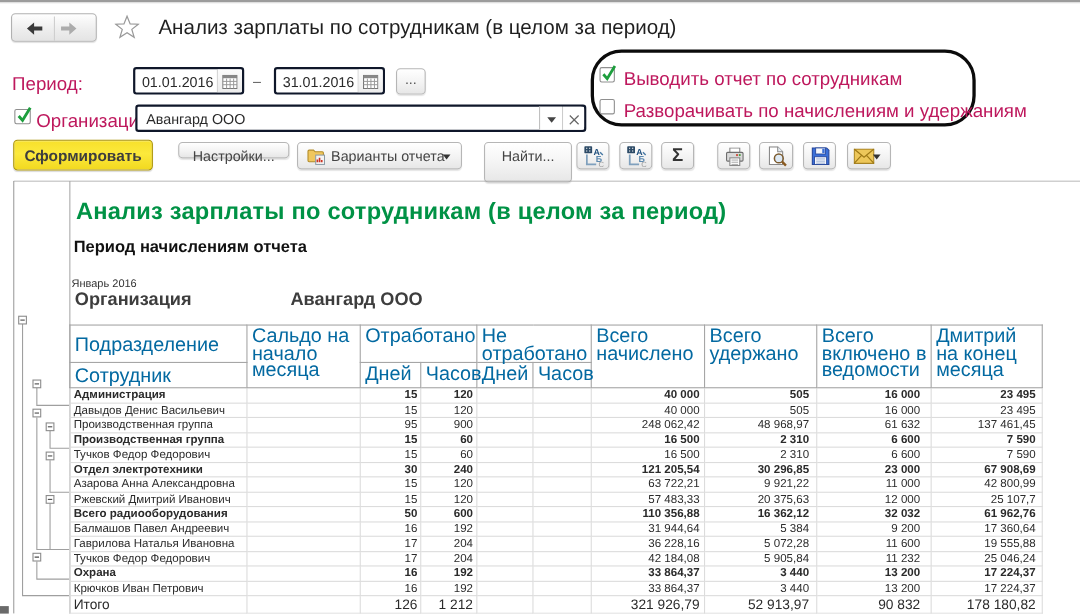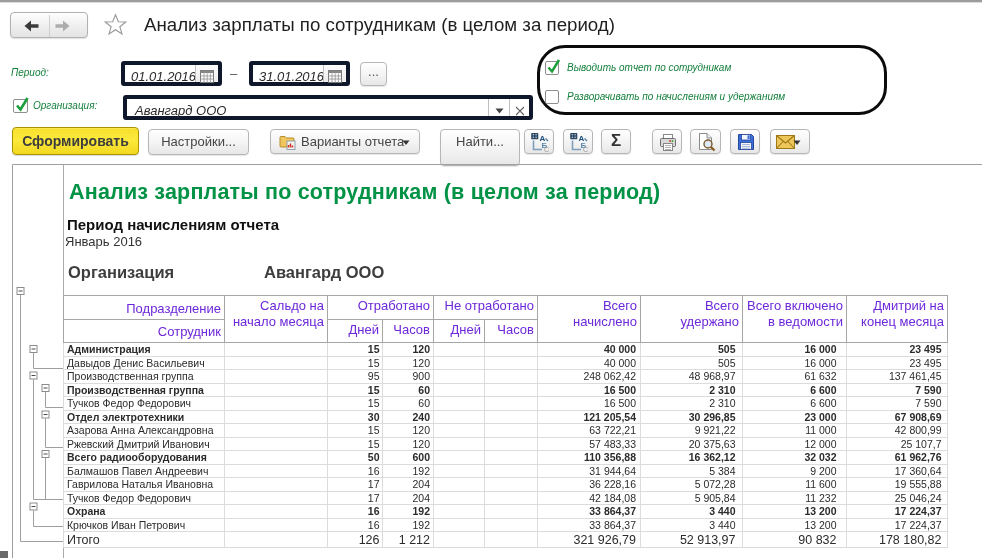--- a/index.html
+++ b/index.html
@@ -4,32 +4,32 @@
 * { margin:0; padding:0; box-sizing:border-box; }
 html,body { width:982px; height:558px; background:#fff; font-family:"Liberation Sans", sans-serif; overflow:hidden; position:relative; }
 .abs { position:absolute; }
 
 #topline { left:0; top:0; width:982px; height:2px; background:#9c9c9c; }
 #topline2 { left:0; top:2px; width:982px; height:1px; background:#dcdcdc; }
 
 #nav { left:10px; top:12px; width:78px; height:26px; border:1px solid #b1b1b1; border-radius:4px; background:linear-gradient(#fefefe,#ededed 60%,#e4e4e4); box-shadow:0 1px 1px rgba(0,0,0,0.12); }
 #nav .sep { position:absolute; left:38px; top:2px; width:1px; height:22px; background:#cfcfcf; }
 
-.lbl { color:#15803d; font-size:10px; white-space:nowrap;font-style:italic; }
-
-.field { border:4px solid #0f172a; border-radius:3px; background:#fff;font-style:italic; }
+.lbl { color:#be185d; font-size:17px; white-space:nowrap; }
+
+.field { border:2px solid #0f172a; border-radius:3px; background:#fff; }
 .fsec { position:absolute; top:0; bottom:0; border-left:1px solid #c0c0c0; background:linear-gradient(#fcfcfc,#ececec); }
 
 .btn { border:1px solid #b6b6b6; border-radius:4px; background:linear-gradient(#ffffff,#f3f3f3 55%,#e7e7e7); color:#444; font-size:13px; text-align:center; box-shadow:0 1px 1px rgba(0,0,0,0.10); }
 .chk { width:16px; height:16px; border:1px solid #8f8f8f; border-radius:2px; background:#fff; }
 
 #oval { left:537px; top:45px; width:350px; height:70px; border:3.6px solid #0b0b0b; border-radius:28px; }
 
 table { border-collapse:collapse; table-layout:fixed; width:884px; }
-thead td { border:1px solid #a6a6a6; color:#6d28d9; font-size:13px; line-height:15.5px; padding:2px 3px 0 4px; vertical-align:top;text-align:right; }
+thead td { border:1px solid #a6a6a6; color:#0369a1; font-size:18px; line-height:15.5px; padding:2px 3px 0 4px; vertical-align:top; }
 thead td.b { font-weight:normal; }
 tbody td { border:1px solid #dcdcdc; color:#2b2b2b; font-size:10.5px; line-height:12.5px; padding:0 3px; vertical-align:bottom; white-space:nowrap; overflow:hidden; }
 tbody td.n { text-align:right; }
 tbody td:nth-child(3) { padding-right:2.5px; }
 tbody td:nth-child(4) { padding-right:3px; }
 tbody td:nth-child(7) { padding-right:4px; }
 tbody td:nth-child(8) { padding-right:6.5px; }
 tbody td:nth-child(9) { padding-right:9.5px;padding-left:38px; }
 tbody td:nth-child(10) { padding-right:5.5px; }
 tbody tr.g td { font-weight:bold; }
@@ -101,21 +101,21 @@
 <div class="abs chk" style="left:545px;top:61px;width:14px;height:14px;overflow:visible">
   <svg class="abs" style="left:1px;top:-3px;overflow:visible" width="13" height="16" viewBox="0 0 13 16">
       <path d="M1.5 8.5 L5 12.5 L12 1" fill="none" stroke="#1d9e3d" stroke-width="2.5"></path>
     </svg>
 </div>
 <div class="abs lbl" style="left:567px;top:62px">Выводить отчет по сотрудникам</div>
 <div class="abs chk" style="left:545px;top:90px;width:14px;height:14px"></div>
 <div class="abs lbl" style="left:567px;top:91px">Разворачивать по начислениям и удержаниям</div>
 
 <div class="abs" style="left:12px;top:127px;width:127px;height:28px;border:1px solid #ab9300;border-radius:4px;background:linear-gradient(#f7e02b,#fce93c 45%,#f2d920);box-shadow:inset 0 1px 0 #fff3,0 1px 1px rgba(0,0,0,0.15);color:#3d3d3d;font-size:14px;font-weight:bold;text-align:center;line-height:26px">Сформировать</div>
-<div class="abs btn" style="left:148px;top:129px;width:101px;height:26px;line-height:23px">Настройки...</div>
+<div class="abs btn" style="left:162px;top:129px;width:101px;height:15px;line-height:23px">Настройки...</div>
 <div class="abs btn" style="left:270px;top:129px;width:150px;height:25px;line-height:23px;text-align:left">
   <svg class="abs" style="left:8px;top:4px" width="17" height="16" viewBox="0 0 17 16">
       <path d="M1 3.5 Q1 2.5 2 2.5 L6 2.5 L7.5 4 L14 4 Q15 4 15 5 L15 12 Q15 13 14 13 L2 13 Q1 13 1 12 Z" fill="#f0c75e" stroke="#b38c28" stroke-width="1"></path>
       <rect x="8" y="7" width="8" height="8.5" fill="#f4f4f4" stroke="#8a9aa5" stroke-width="0.9"></rect>
       <path d="M9.5 13.5 V11 M11.5 13.5 V9.5 M13.5 13.5 V11.5" stroke="#cc3322" stroke-width="1.5"></path>
     </svg>
   <span style="margin-left:30px">Варианты отчета</span>
   <svg class="abs" style="right:9px;top:10px" width="8" height="6" viewBox="0 0 8 6">
       <path d="M0.5 0.5 L7.5 0.5 L4 5 Z" fill="#333"></path>
     </svg>
@@ -207,21 +207,21 @@
     <path d="M31.5 211.5 H35.5"></path>
     <path d="M31.5 342.5 H35.5"></path>
     <path d="M43.5 224 H47.5"></path>
     <path d="M43.5 250.5 H47.5"></path>
     <path d="M43.5 290 H47.5"></path>
   </g>
 </svg>
 
 <div class="abs" style="left:69px;top:180px;font-size:21.5px;letter-spacing:0.19px;font-weight:bold;color:#009245;white-space:nowrap">Анализ зарплаты по сотрудникам (в целом за период)</div>
 <div class="abs" style="left:67px;top:216px;font-size:15px;font-weight:bold;color:#111">Период начислениям отчета</div>
-<div class="abs" style="left:65px;top:234px;font-size:13px;color:#333">Январь 2016</div>
+<div class="abs" style="left:65px;top:253px;font-size:10px;color:#333">Январь 2016</div>
 <div class="abs" style="left:68px;top:263px;font-size:16.5px;font-weight:bold;color:#3d3d3d">Организация</div>
 <div class="abs" style="left:264px;top:263px;font-size:16.5px;font-weight:bold;color:#3d3d3d">Авангард ООО</div>
 
 <div class="abs" style="left:63px;top:295px">
 <table>
 <colgroup>
         <col style="width:161px">
         <col style="width:103px">
         <col style="width:55px">
         <col style="width:51px">

